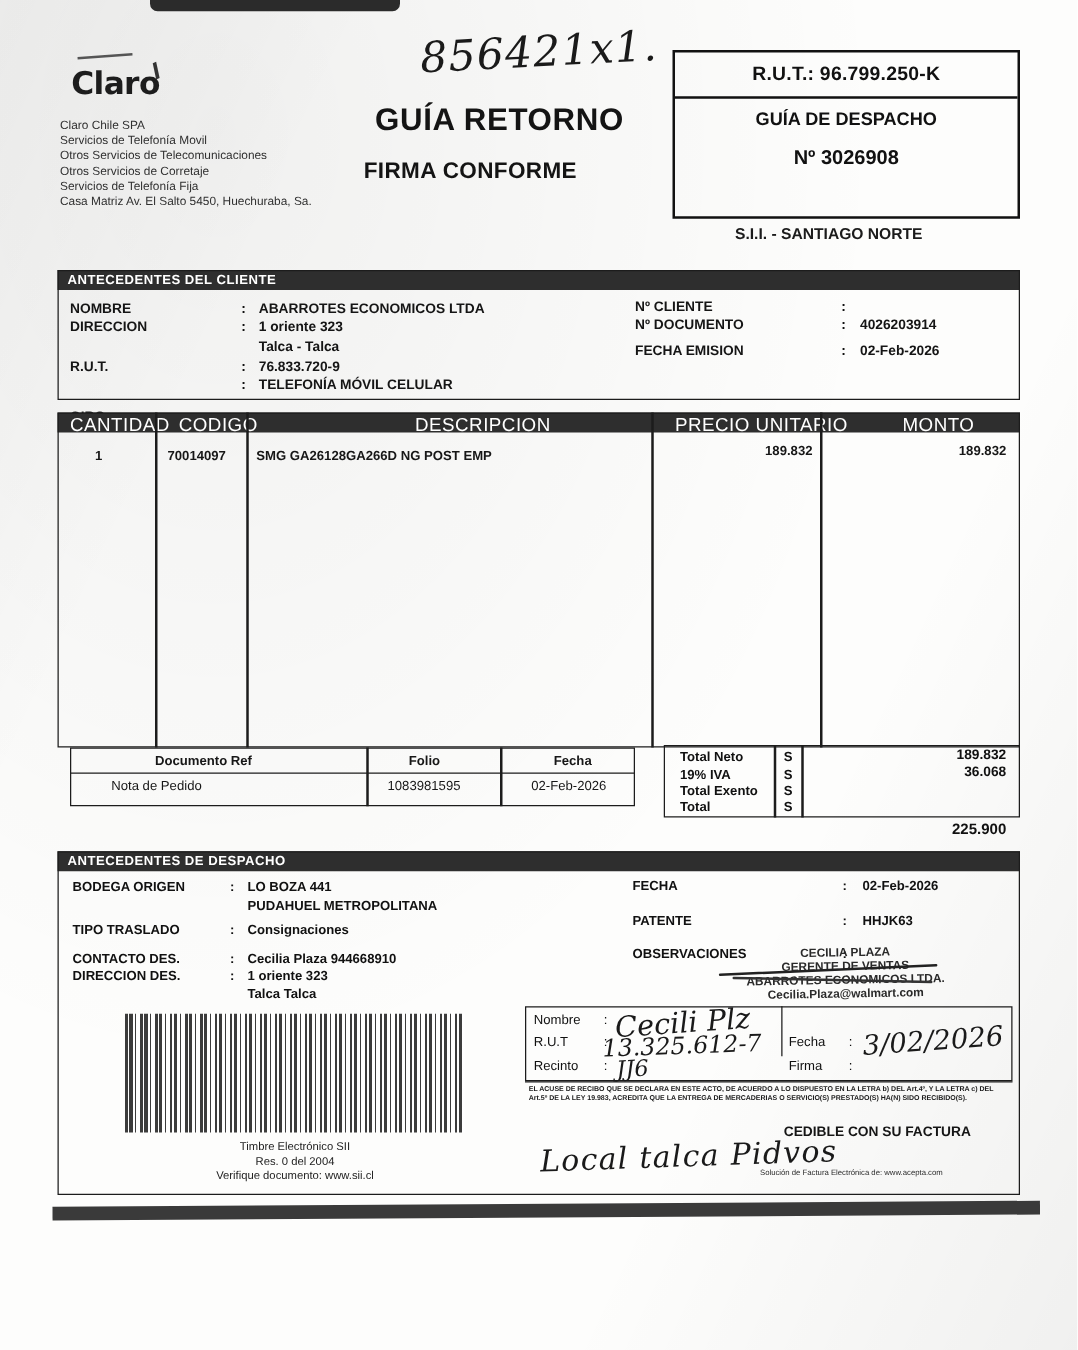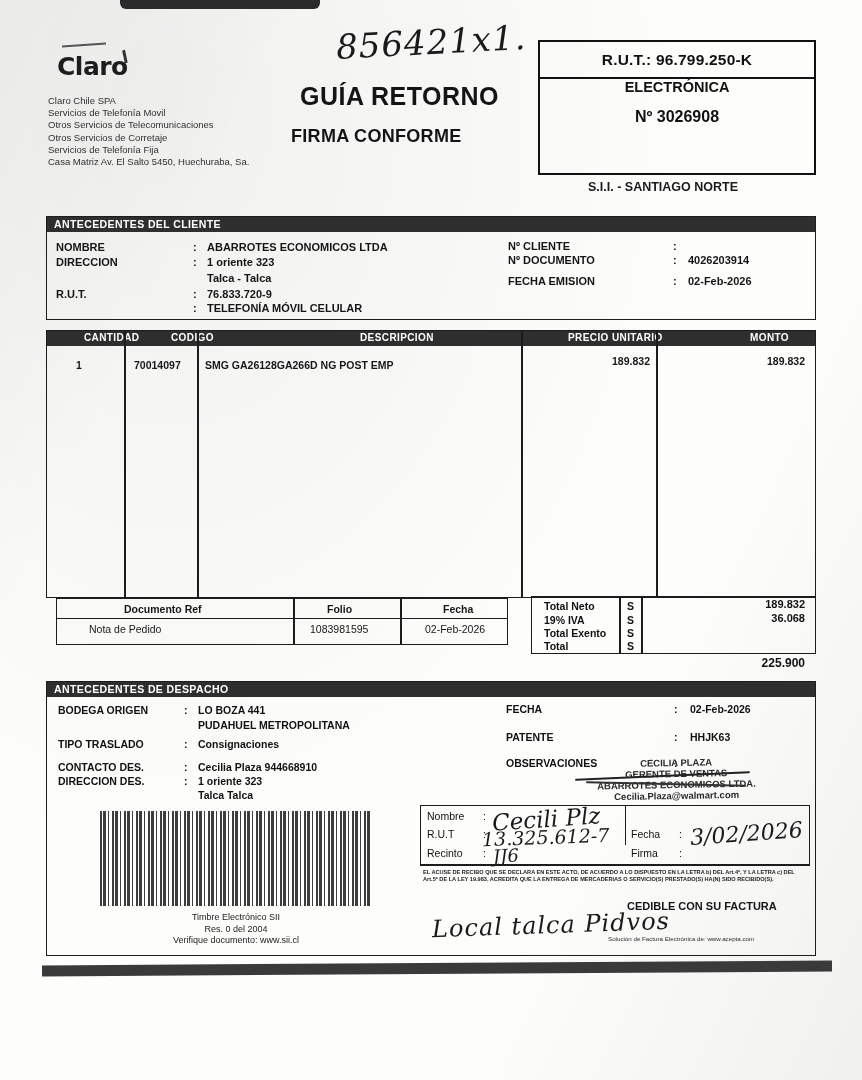--- a/index.html
+++ b/index.html
@@ -134,21 +134,21 @@
   .cli-colon { position: absolute; font-size: 11px; font-weight: 700; }
   .cli-val   { position: absolute; font-size: 11px; font-weight: 700; color: #151515; }
 
   
   .tbl-head {
     position: absolute; left: 46px; top: 330px; width: 770px; height: 16px;
     background: #2e2e2e;
   }
   .th {
     position: absolute; top: 332px;
-    color: #fff; font-size: 10px; font-weight: 700; letter-spacing: .4px; margin-left: 28px;
+    color: #fff; font-size: 15px; font-weight: 400; letter-spacing: .4px;
   }
   .vline { position: absolute; width: 1.5px; background: #1c1c1c; }
 
   .cell { position: absolute; font-size: 10.5px; font-weight: 700; color: #171717; }
 
   
   .tot-lbl { position: absolute; font-size: 10.5px; font-weight: 700; }
   .tot-s   { position: absolute; font-size: 10.5px; font-weight: 700; }
   .tot-val { position: absolute; font-size: 11px; font-weight: 700; text-align: right; }
 
@@ -237,21 +237,21 @@
   </div>
 
   <div class="guia-retorno">GUÍA RETORNO</div>
   <div class="firma-conforme">FIRMA CONFORME</div>
 
   <div class="handwrite hw-top">856421x1.</div>
 
   <div class="rut-box">
     <div class="rut-line">R.U.T.: 96.799.250-K</div>
     <div class="rut-sep"></div>
-    <div style="font-size:14.5px;font-weight:700;">ELECTRÓNICA</div>
+    <div class="rut-title">GUÍA DE DESPACHO</div>
     <div class="rut-num">Nº 3026908</div>
   </div>
   <div class="sii-norte">S.I.I. - SANTIAGO NORTE</div>
 
   <div class="bar" style="left:46px; top:216px; width:770px;">ANTECEDENTES DEL CLIENTE</div>
   <div class="box" style="left:46px; top:216px; width:770px; height:104px;"></div>
 
   <div class="cli-label" style="left:56px; top:241px;">NOMBRE</div>
   <div class="cli-colon" style="left:193px; top:241px;">:</div>
   <div class="cli-val" style="left:207px; top:241px;">ABARROTES ECONOMICOS LTDA</div>

